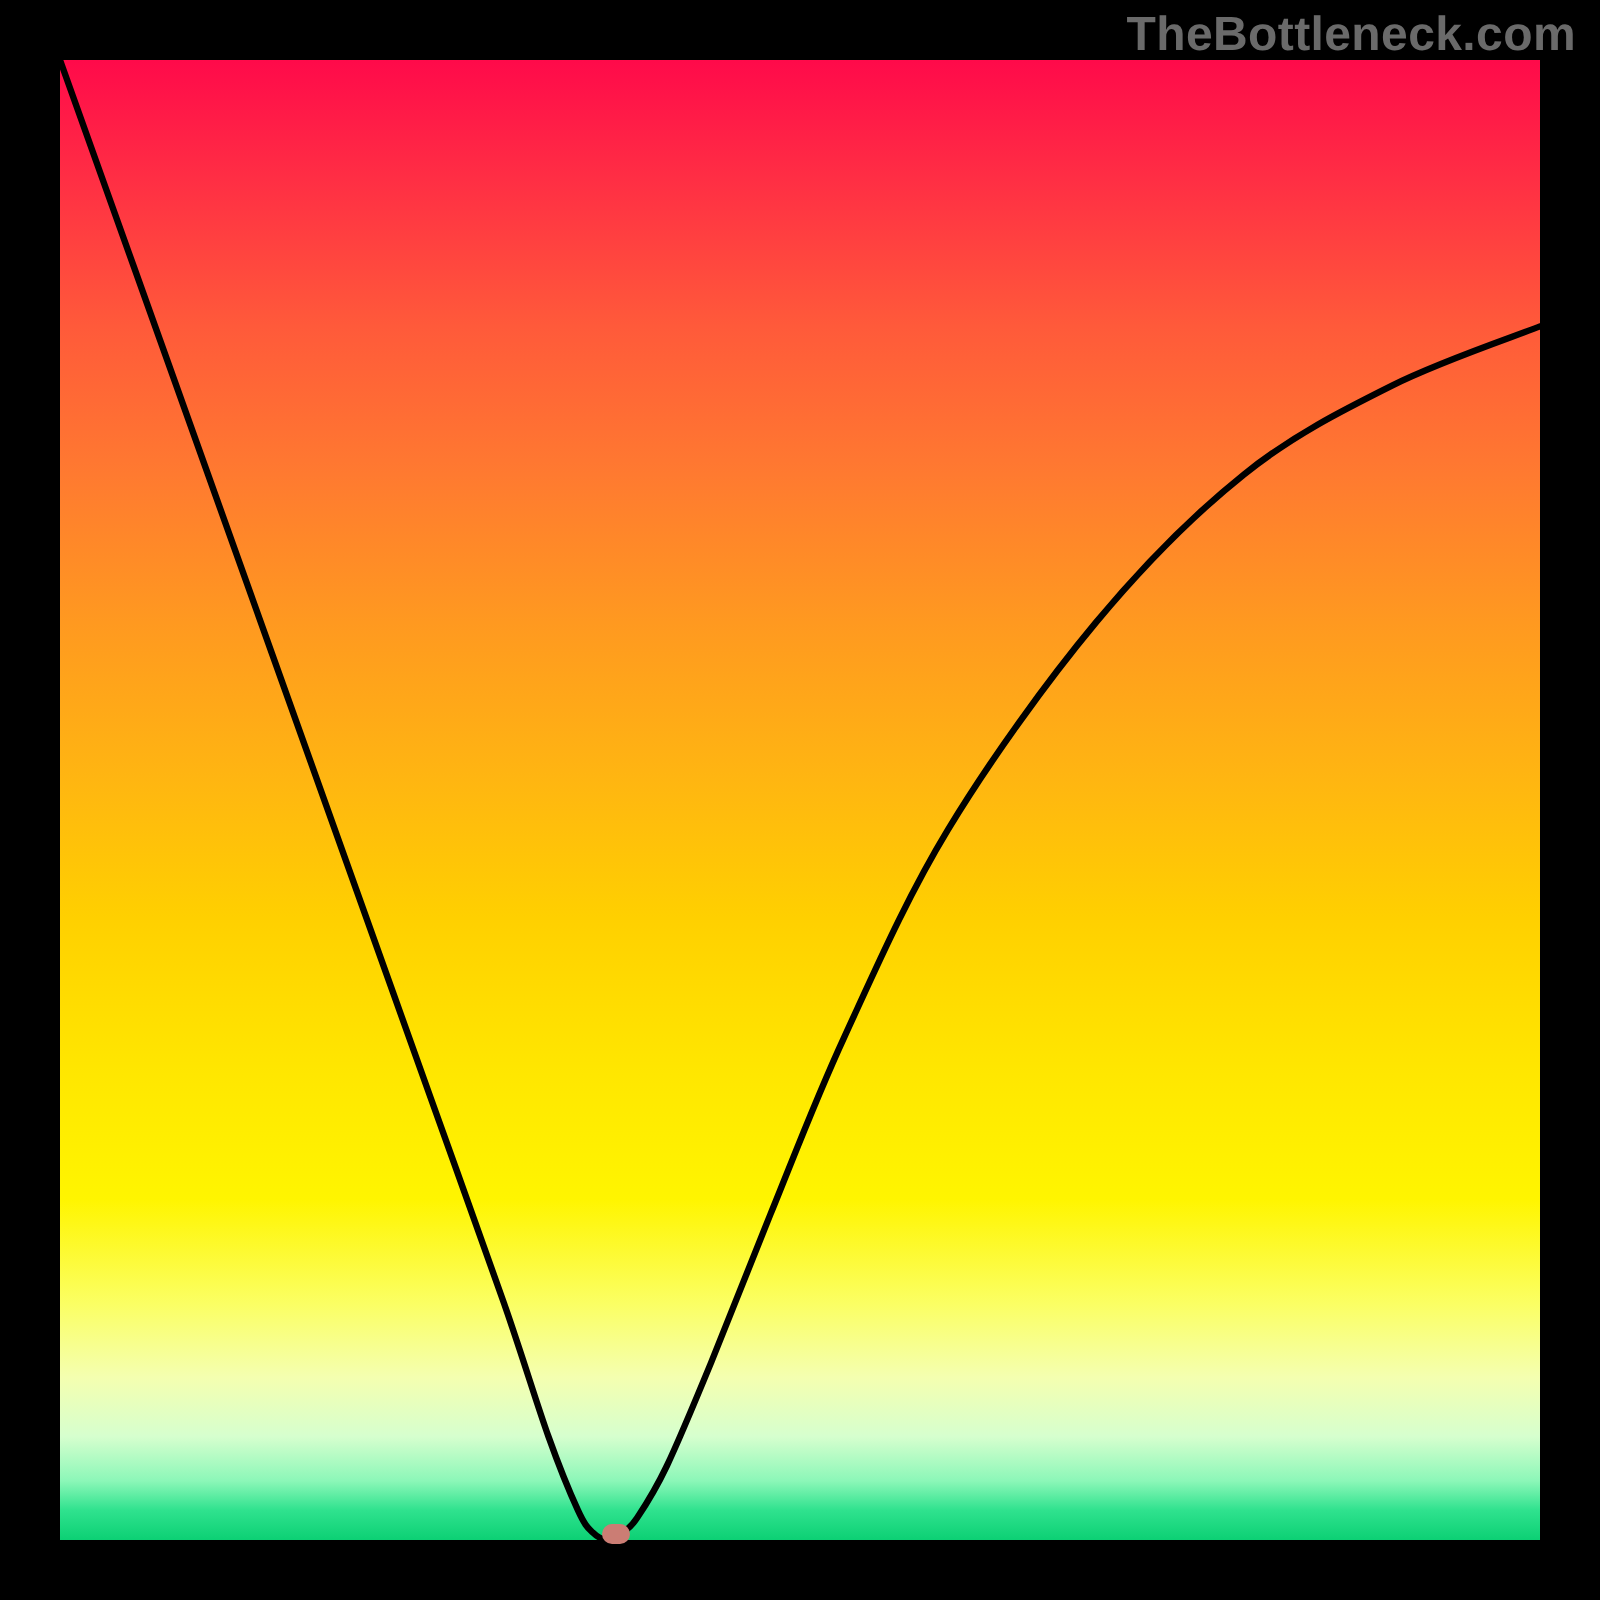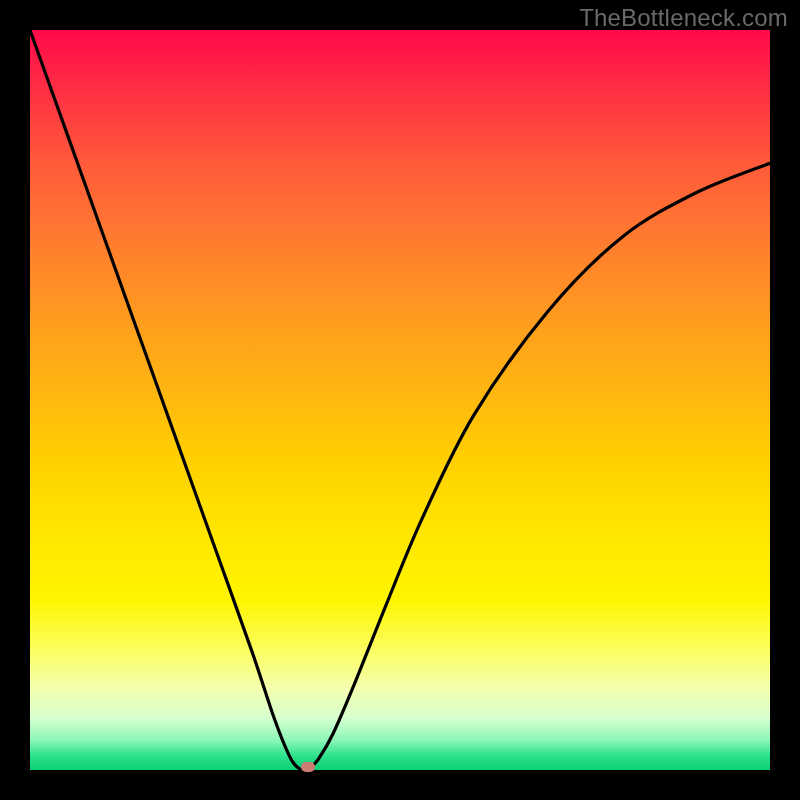--- a/index.html
+++ b/index.html
@@ -41,21 +41,21 @@
       #2fe28e 98%,
       #0cd074 100%
     );
   }
   .watermark {
     position: absolute;
     top: 4px;
     right: 12px;
     color: #6a6a6a;
     font-size: 24px;
-    font-weight: 400;
+    font-weight: 700;
     letter-spacing: 0.2px;
     user-select: none;
   }
   svg.curve {
     position: absolute;
     left: 0;
     top: 0;
     width: 740px;
     height: 740px;
     overflow: visible;

